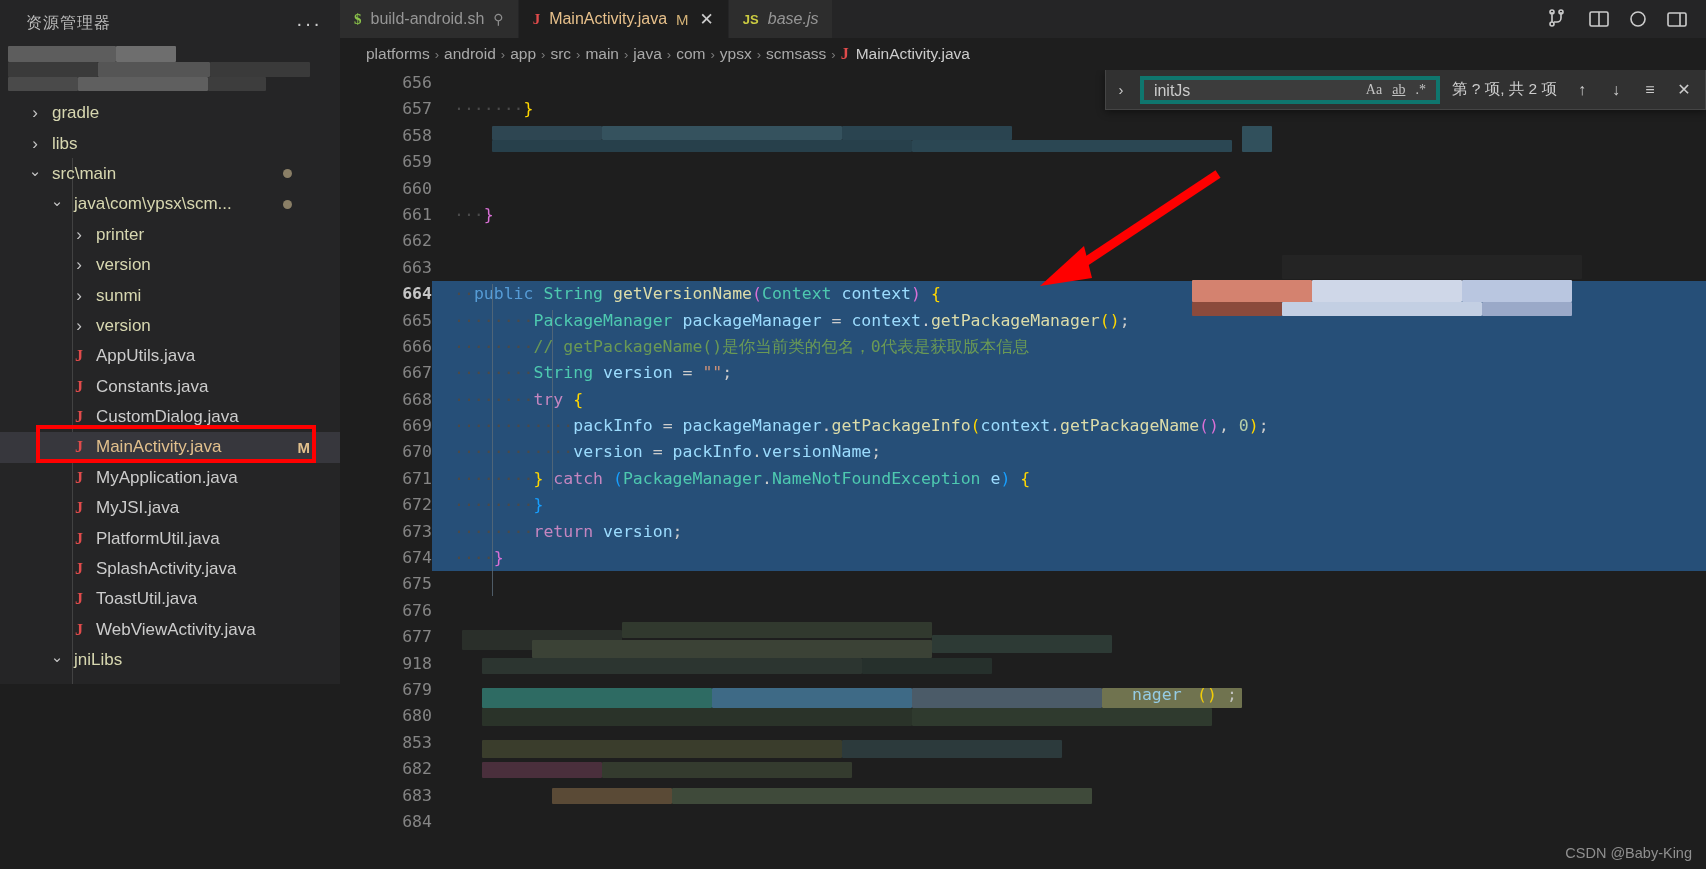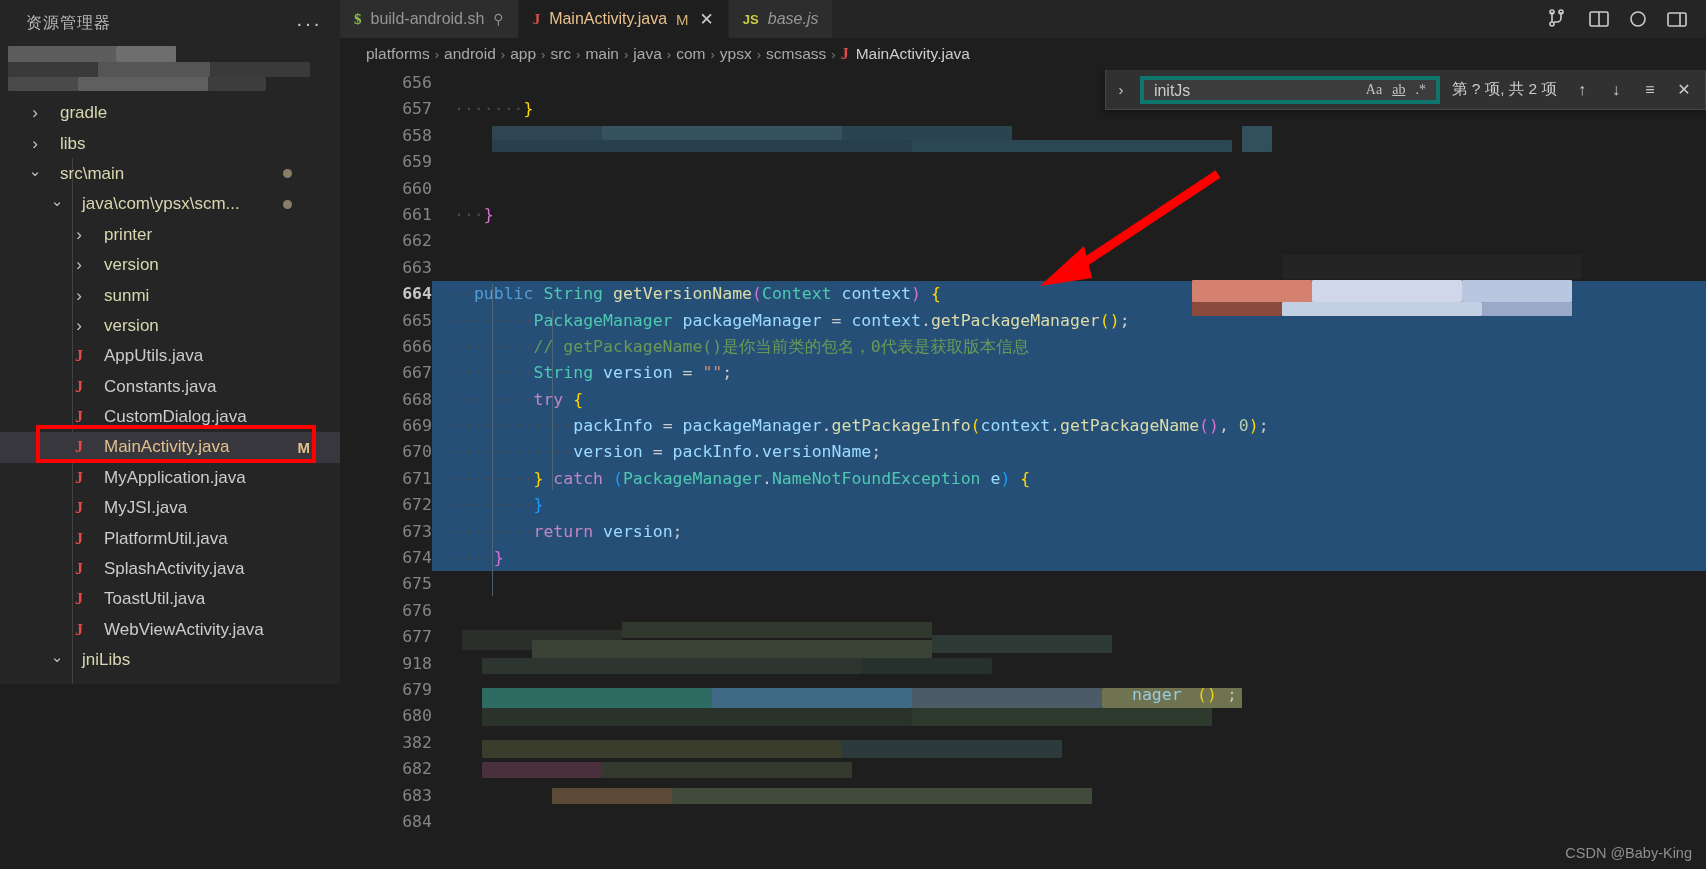--- a/index.html
+++ b/index.html
@@ -20,21 +20,21 @@
   .bl { position:absolute; border-radius:1px; }
 
   .tree { flex:1; overflow:hidden; padding-top:4px; position:relative; }
   .row { height:30.4px; display:flex; align-items:center; color:#cccccc; font-size:17px;
          white-space:nowrap; position:relative; cursor:pointer; }
   .row.sel { background:#37373d; }
   .chev { width:18px; display:inline-block; text-align:center; color:#c5c5c5;
           font-size:13px; flex:0 0 18px; }
   .jic { width:18px; flex:0 0 18px; text-align:center; color:#e04b4b; font-weight:700;
          font-size:16px; font-family:"Liberation Serif", serif; }
-  .lbl { margin-left:16px; }
+  .lbl { margin-left:8px; }
   .folder-c { color:#d7d7b0; }
   .file-c   { color:#cccccc; }
   .file-m   { color:#e2c08d; }
   .dot { width:9px; height:9px; border-radius:50%; background:#8a7f66; margin-left:auto; margin-right:48px; }
   .mflag { margin-left:auto; margin-right:30px; color:#e2c08d; font-size:15px; font-weight:600;}
   .indent-guide { position:absolute; top:0; bottom:0; width:1px; background:#424242; }
 
   
   #redbox { position:absolute; left:36px; top:425px; width:280px; height:38px;
             border:4px solid #ff0000; pointer-events:none; z-index:40; }
@@ -341,21 +341,21 @@
           <div class="ln">671</div>
           <div class="ln">672</div>
           <div class="ln">673</div>
           <div class="ln">674</div>
           <div class="ln">675</div>
           <div class="ln">676</div>
           <div class="ln">677</div>
           <div class="ln">918</div>
           <div class="ln">679</div>
           <div class="ln">680</div>
-          <div class="ln">382</div>
+          <div class="ln">853</div>
           <div class="ln">682</div>
           <div class="ln">683</div>
           <div class="ln">684</div>
         </div>
       <div id="codecol">
         <div id="curmark" style="top: 211.2px;"></div>
         <div id="codelines">
             <div class="cl"></div>
             <div class="cl"><span class="ws">·······</span><span class="brk1">}</span></div>
             <div class="cl"></div>

